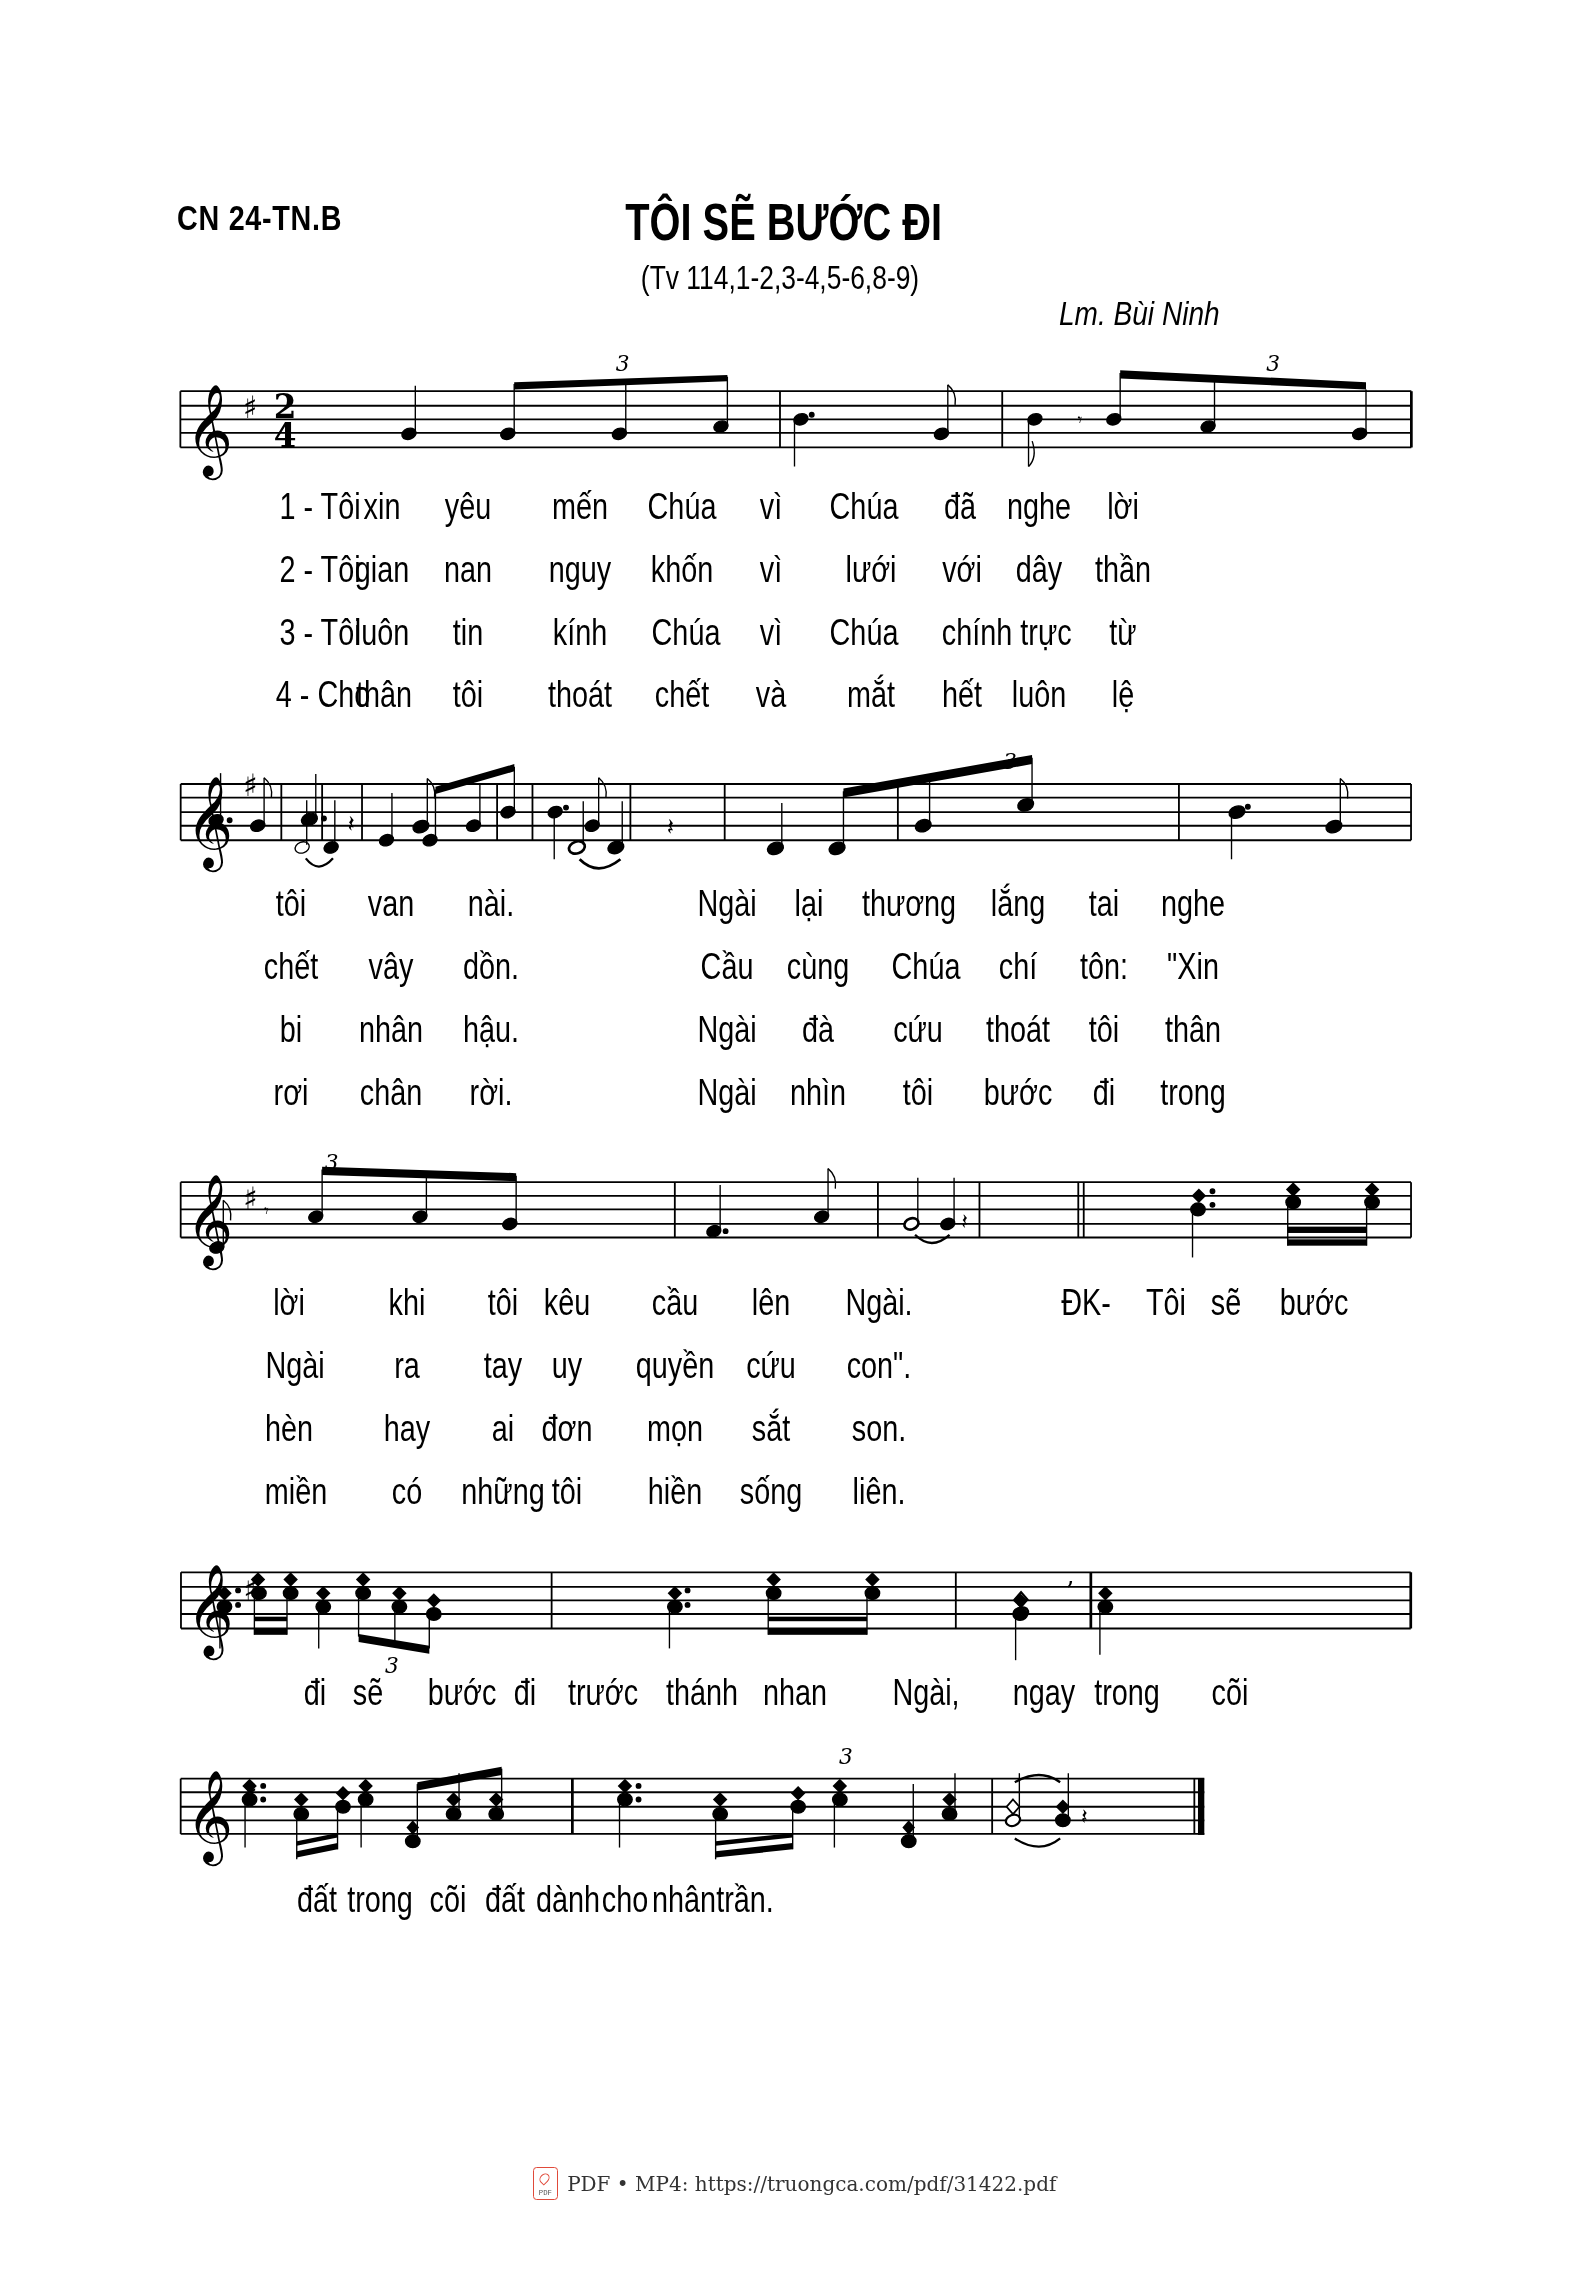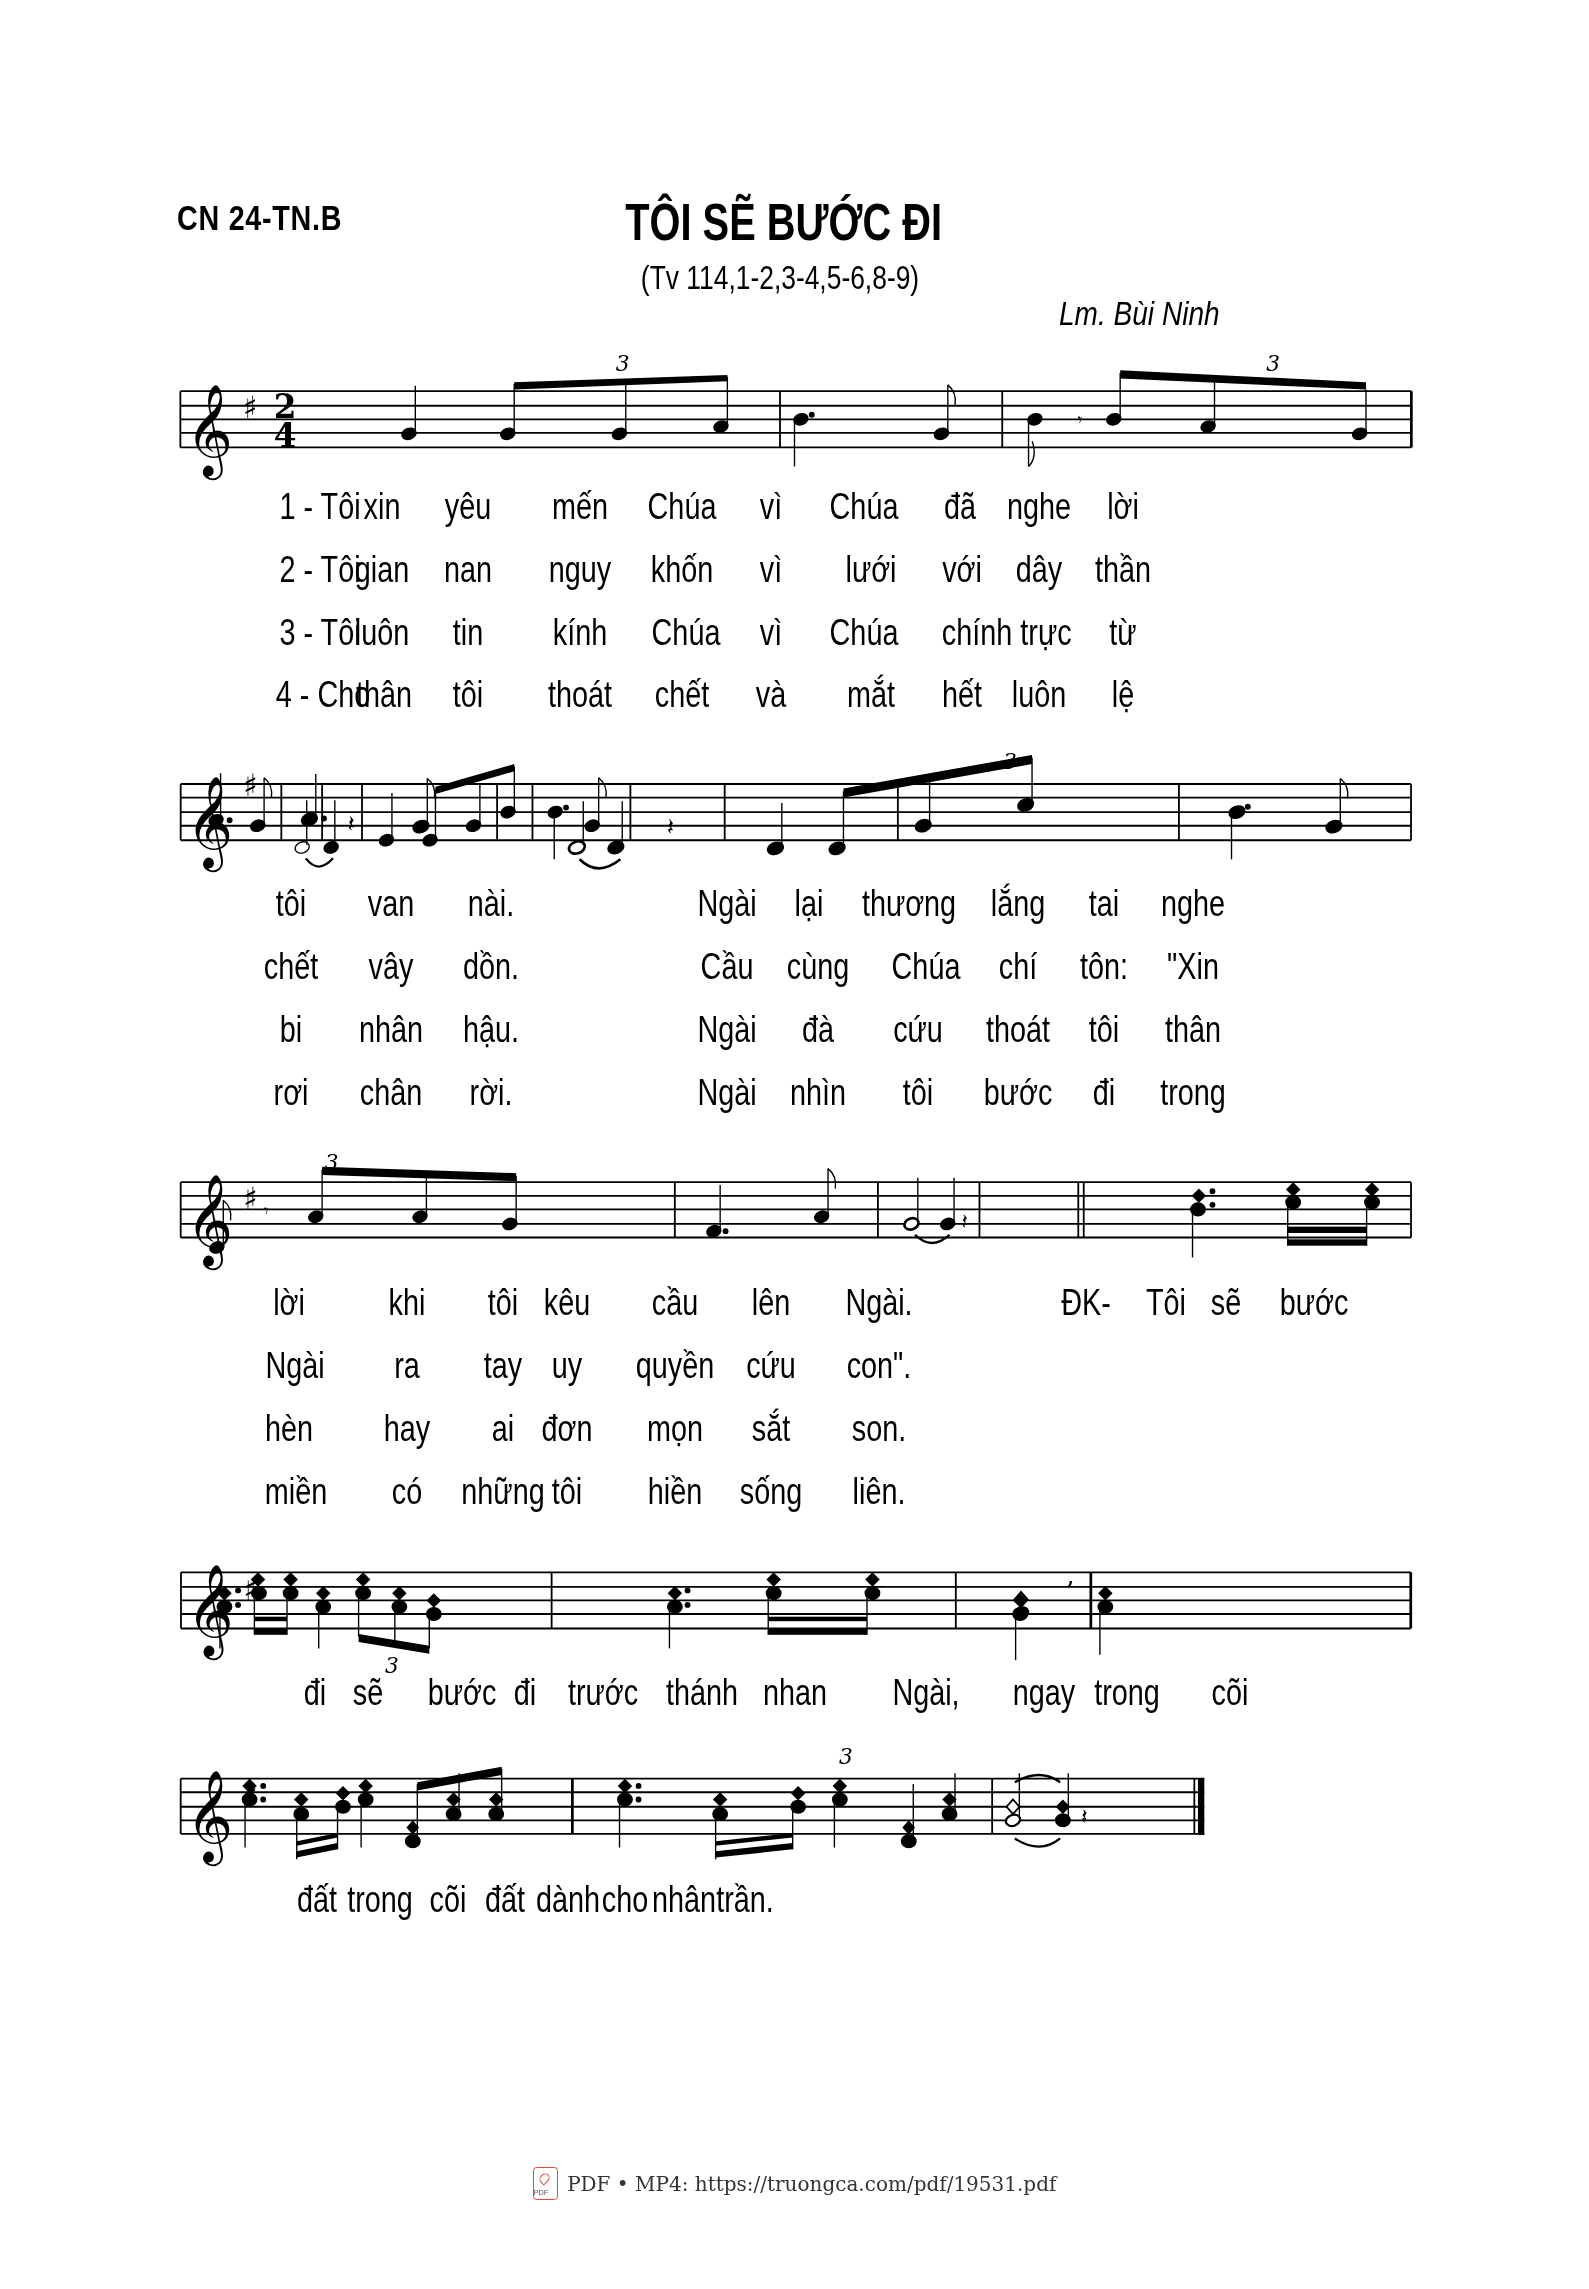--- a/index.html
+++ b/index.html
@@ -6,21 +6,21 @@
   body { width:1589px; height:2289px; position:relative; overflow:hidden; font-family:"Liberation Sans", sans-serif; color:#000; }
   .abs { position:absolute; }
   .hdr-code { left:177px; top:198px; font-size:35px; font-weight:bold; transform:scaleX(0.82); transform-origin:left top; letter-spacing:0.9px; }
   .hdr-title { left:0; width:1567px; top:193px; text-align:center; font-size:51px; font-weight:bold; transform:scaleX(0.78); transform-origin:784px 0; }
   .hdr-sub { left:0; width:1560px; top:259px; text-align:center; font-size:33px; transform:scaleX(0.8); transform-origin:780px 0; }
   .hdr-composer { left:1059px; top:295px; font-size:33px; font-style:italic; transform:scaleX(0.85); transform-origin:left top; }
   .lyr-word { position:absolute; font-size:36px; white-space:nowrap; line-height:1; transform:translateX(-50%) scaleX(0.8); }
   svg.staff { position:absolute; left:0; overflow:visible; }
   .footer { left:0; width:1589px; top:2167px; text-align:center; font-family:"DejaVu Serif", serif; font-size:20px; color:#333; display:flex; justify-content:center; align-items:center; gap:9px; }
   .pdf-icon { width:25.5px; height:33px; border:1.8px solid #e04a3a; border-radius:3.6px; position:relative; box-sizing:border-box; display:inline-block; }
-  .pdf-icon span { position:absolute; bottom:1.8px; left:0; width:100%; text-align:left; font-family:Liberation Sans, sans-serif; font-size:7.3px; color:#555; }
+  .pdf-icon span { position:absolute; bottom:1.8px; left:0; width:100%; text-align:center; font-family:Liberation Mono, monospace; font-size:7.3px; color:#555; }
   .pdf-icon i { position:absolute; top:4.5px; left:6.4px; width:9px; height:11px; border:1.8px solid #e04a3a; border-radius:50% 50% 0 50%; transform:rotate(45deg); box-sizing:border-box; }
 </style>
 </head>
 <body>
 
 <div class="abs hdr-code">CN 24-TN.B</div>
 <div class="abs hdr-title">TÔI SẼ BƯỚC ĐI</div>
 <div class="abs hdr-sub">(Tv 114,1-2,3-4,5-6,8-9)</div>
 <div class="abs hdr-composer">Lm. Bùi Ninh</div>
 
@@ -522,15 +522,15 @@
     <span class="lyr-word" style="left: 625px; top: 1882px;">cho</span>
     <span class="lyr-word" style="left: 684px; top: 1882px;">nhân</span>
     <span class="lyr-word" style="left: 745px; top: 1882px;">trần.</span>
   </div>
 
 <div class="abs footer">
   <span class="pdf-icon">
       <i></i>
       <span>PDF</span>
     </span>
-  <span>PDF • MP4: https://truongca.com/pdf/19531.pdf</span>
+  <span>PDF • MP4: https://truongca.com/pdf/31422.pdf</span>
 </div>
 
 
 </body></html>

